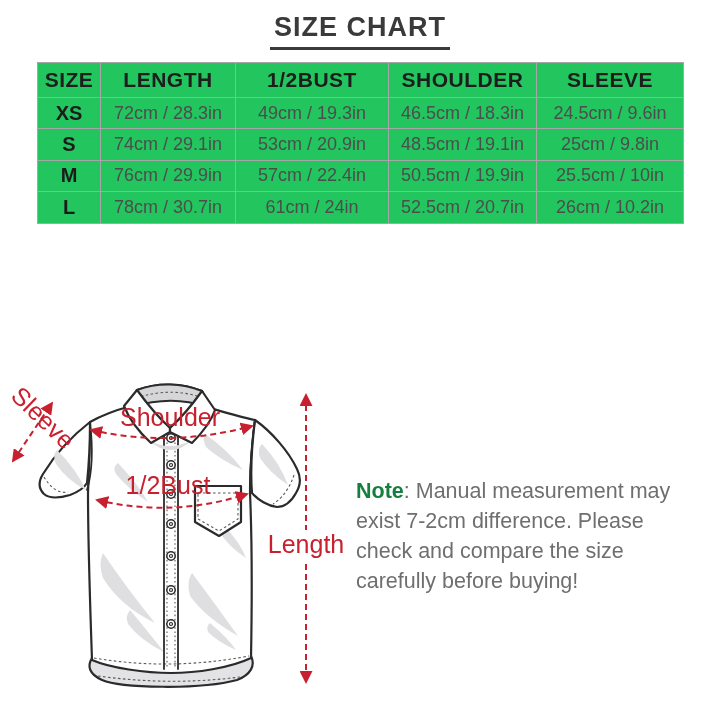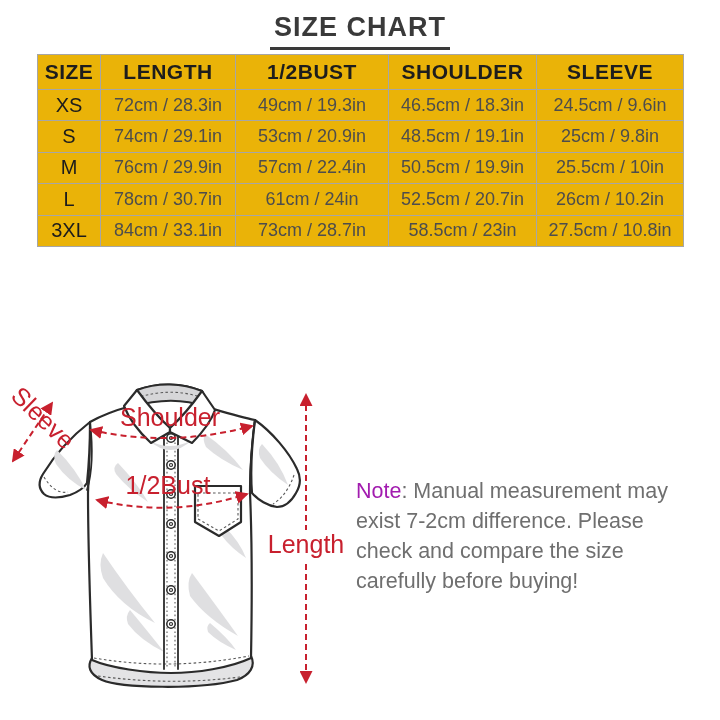--- a/index.html
+++ b/index.html
@@ -13,50 +13,50 @@
 
   
   .title-wrap{position:absolute;top:12px;left:0;width:720px;text-align:center;}
   .title{
     display:inline-block;font-size:27px;font-weight:bold;color:#3a3a3a;
     letter-spacing:1px;border-bottom:3px solid #3a3a3a;padding:0 4px 4px 4px;
   }
 
   
   table.size-table{
-    position:absolute;left:37px;top:54px;width:646px;
-    border-collapse:collapse;table-layout:fixed;background:#eab308;
+    position:absolute;left:37px;top:62px;width:646px;
+    border-collapse:collapse;table-layout:fixed;background:#22c55e;
   }
   table.size-table th, table.size-table td{
     border:1px solid var(--border);text-align:center;vertical-align:middle;
     padding:0;white-space:nowrap;overflow:hidden;
   }
   table.size-table th{
     height:34px;font-size:21px;font-weight:bold;color:#1d1d1d;letter-spacing:.5px;
   }
   table.size-table td{height:30.4px;font-size:18px;color:#4d4d4d;}
-  table.size-table td.size-cell{font-weight:normal;color:#1c1c1c;font-size:20px;}
+  table.size-table td.size-cell{font-weight:bold;color:#1c1c1c;font-size:20px;}
 
   
   .diagram{position:absolute;left:0;top:368px;width:345px;height:345px;}
   .diagram svg{width:100%;height:100%;}
   .ink{stroke:var(--ink);fill:#ffffff;stroke-width:2.2;stroke-linejoin:round;stroke-linecap:round;}
   .ink-line{stroke:var(--ink);fill:none;stroke-width:1.8;stroke-linecap:round;}
   .stitch{stroke:#5a5a5a;fill:none;stroke-width:1.1;stroke-dasharray:2.6 2.4;}
   .shade{fill:#dfdfe1;stroke:none;}
   .rstroke{stroke:var(--accent);fill:none;stroke-width:2;stroke-dasharray:6 4;}
   .rfill{fill:var(--accent);stroke:none;}
   .rlabel{fill:var(--accent);font-size:25px;font-family:"Liberation Sans",sans-serif;}
 
   
   .note{
     position:absolute;left:356px;top:476px;width:328px;
     font-size:21.5px;line-height:30px;color:#6f6f6f;
   }
-  .note b{color:#a21caf;font-weight:normal;}
+  .note b{color:#15803d;font-weight:bold;}
 </style>
 </head>
 <body>
 
 <div class="page">
 
   <div class="title-wrap">
     <span class="title">SIZE CHART</span>
   </div>
 
@@ -99,27 +99,20 @@
           <td>50.5cm / 19.9in</td>
           <td>25.5cm / 10in</td>
         </tr>
         <tr>
           <td class="size-cell">L</td>
           <td>78cm / 30.7in</td>
           <td>61cm / 24in</td>
           <td>52.5cm / 20.7in</td>
           <td>26cm / 10.2in</td>
         </tr>
-        <tr>
-          <td class="size-cell">3XL</td>
-          <td>84cm / 33.1in</td>
-          <td>73cm / 28.7in</td>
-          <td>58.5cm / 23in</td>
-          <td>27.5cm / 10.8in</td>
-        </tr>
       </tbody>
   </table>
 
   <div class="diagram">
     <svg viewBox="0 0 345 345">
       <defs>
         <marker id="arrow" viewBox="0 0 10 10" refX="8.5" refY="5" markerWidth="6.5" markerHeight="6.5" orient="auto-start-reverse">
           <path d="M0,0 L10,5 L0,10 Z" class="rfill"></path>
         </marker>
       </defs>

